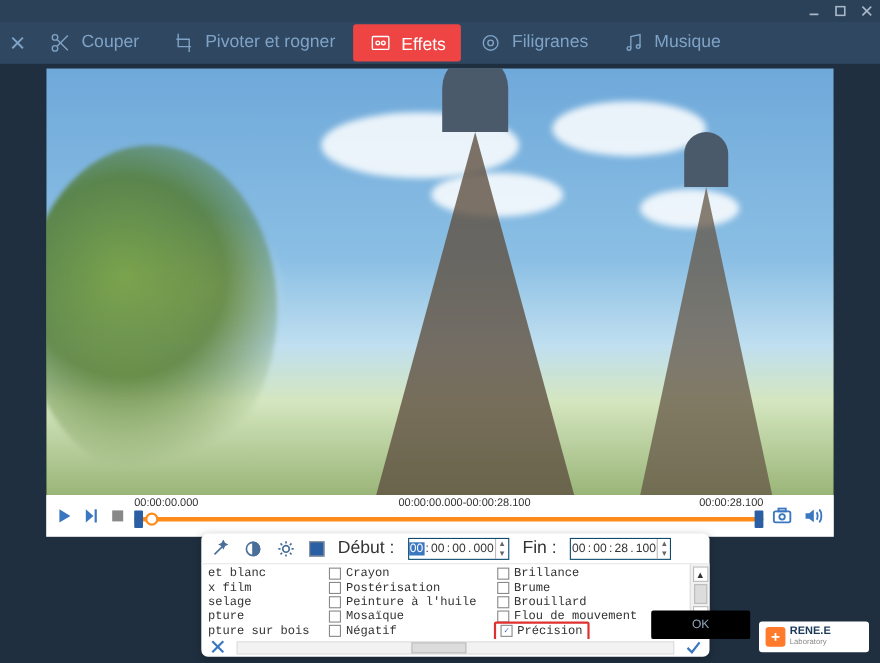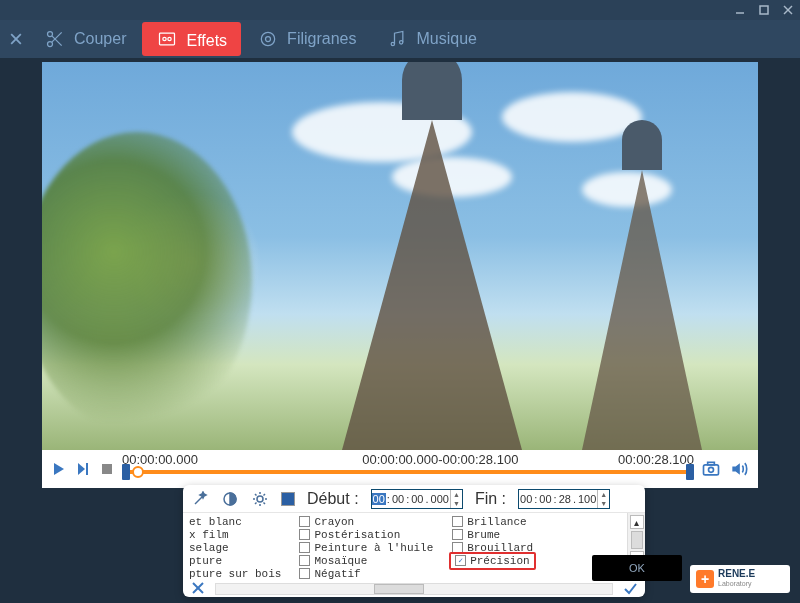--- a/index.html
+++ b/index.html
@@ -35,21 +35,21 @@
   .tower.big { left:300px; width:0; height:0; border-left:90px solid transparent; border-right:90px solid transparent; border-bottom:330px solid rgba(95,80,65,0.8); background:none; }
   .tower.big::after { content:''; position:absolute; left:-30px; bottom:0; width:60px;height:70px; background:#4a5a6a; border-radius: 30px 30px 0 0; }
   .tower.small { left:540px; width:0;height:0; border-left:60px solid transparent; border-right:60px solid transparent; border-bottom:280px solid rgba(100,85,70,0.75); background:none; }
   .tower.small::after { content:''; position:absolute; left:-20px; bottom:0; width:40px;height:50px; background:#4a5a6a; border-radius: 20px 20px 0 0; }
   
   
   .timeline { margin: 0 42px; height: 38px; background: #fff; display:flex; align-items:center; padding: 0 8px; gap:6px; }
   .timeline .tctrl { width:18px;height:18px; display:flex;align-items:center;justify-content:center; cursor:pointer; }
   .timeline .tctrl svg { width:16px;height:16px; }
   .timeline .times { flex:1; position:relative; height:100%; }
-  .timeline .times .tlabel { position:absolute; top:2px; font-size:13px; color:#333; }
+  .timeline .times .tlabel { position:absolute; top:2px; font-size:10px; color:#333; }
   .timeline .times .track { position:absolute; top:20px; left:0; right:0; height:4px; background:#ff8c1a; border-radius:2px; }
   .timeline .times .handle { position:absolute; top:14px; width:8px;height:16px; background:#2b5fa3; border-radius:1px; }
   .timeline .times .thumb { position:absolute; top:16px; width:12px;height:12px; background:#fff; border:2px solid #ff8c1a; border-radius:50%; }
   .timeline .tright { width:22px;height:22px; display:flex;align-items:center;justify-content:center; cursor:pointer; }
   .timeline .tright svg { width:20px;height:20px; stroke:#3a77c0; fill:none; stroke-width:2; }
   
   
   .panel-wrap { position:absolute; left:183px; top:485px; width:462px; height:112px; background:#fff; border-radius:6px; box-shadow: 0 2px 8px rgba(0,0,0,0.25); }
   .panel-top { height:28px; border-bottom:1px solid #e6e6e6; display:flex; align-items:center; padding:0 8px; gap:12px; }
   .panel-top .ptool { width:18px;height:18px; display:flex;align-items:center;justify-content:center; cursor:pointer; }
@@ -118,20 +118,29 @@
   <div class="tab">
     <span class="ticon">
         <svg viewBox="0 0 24 24">
           <circle cx="6" cy="6" r="3"></circle>
           <circle cx="6" cy="18" r="3"></circle>
           <line x1="20" y1="4" x2="8.5" y2="15.5"></line>
           <line x1="20" y1="20" x2="8.5" y2="8.5"></line>
         </svg>
       </span>
     <span class="tlabel">Couper</span>
+  </div>
+  <div class="tab">
+    <span class="ticon">
+        <svg viewBox="0 0 24 24">
+          <path d="M6 2v14h14"></path>
+          <path d="M18 22V8H4"></path>
+        </svg>
+      </span>
+    <span class="tlabel">Pivoter et rogner</span>
   </div>
   <div class="tab active">
     <span class="ticon">
         <svg viewBox="0 0 24 24">
           <rect x="3" y="5" width="18" height="14" rx="1"></rect>
           <circle cx="9" cy="12" r="2"></circle>
           <circle cx="15" cy="12" r="2"></circle>
         </svg>
       </span>
     <span class="tlabel">Effets</span>
@@ -317,20 +326,24 @@
         </div>
       <div class="row">
           <span class="cb"></span>
           <span>Brume</span>
         </div>
       <div class="row">
           <span class="cb"></span>
           <span>Brouillard</span>
         </div>
       <div class="row">
+          <span class="cb"></span>
+          <span>Flou de mouvement</span>
+        </div>
+      <div class="row">
           <span class="redbox">
             <span class="cb">✓</span>
             <span>Précision</span>
           </span>
         </div>
     </div>
     <div class="scroll">
       <div class="sbtn">▴</div>
       <div class="sthumb"></div>
       <div class="sbtn">≡</div>

